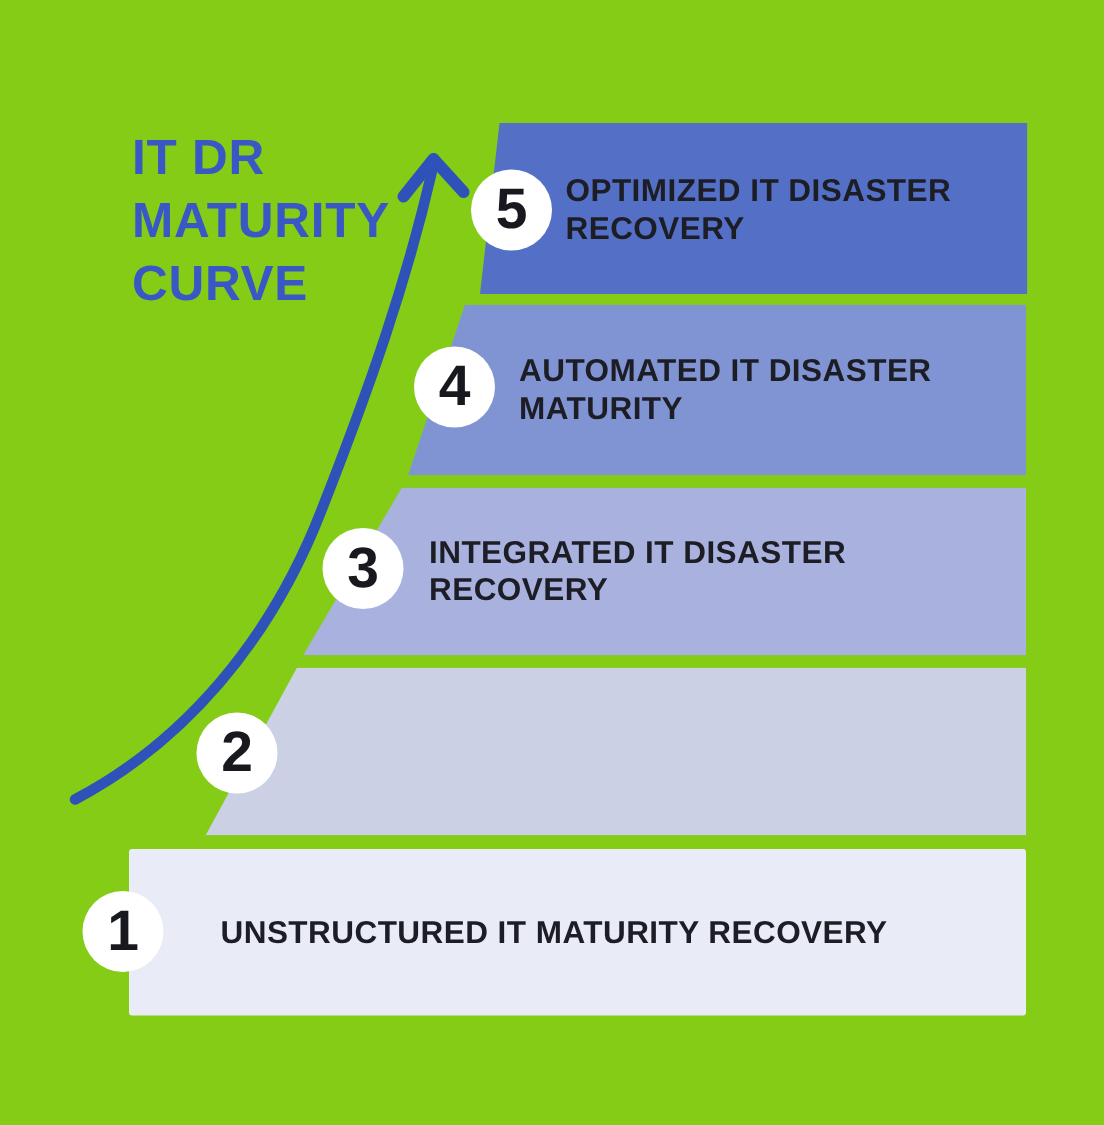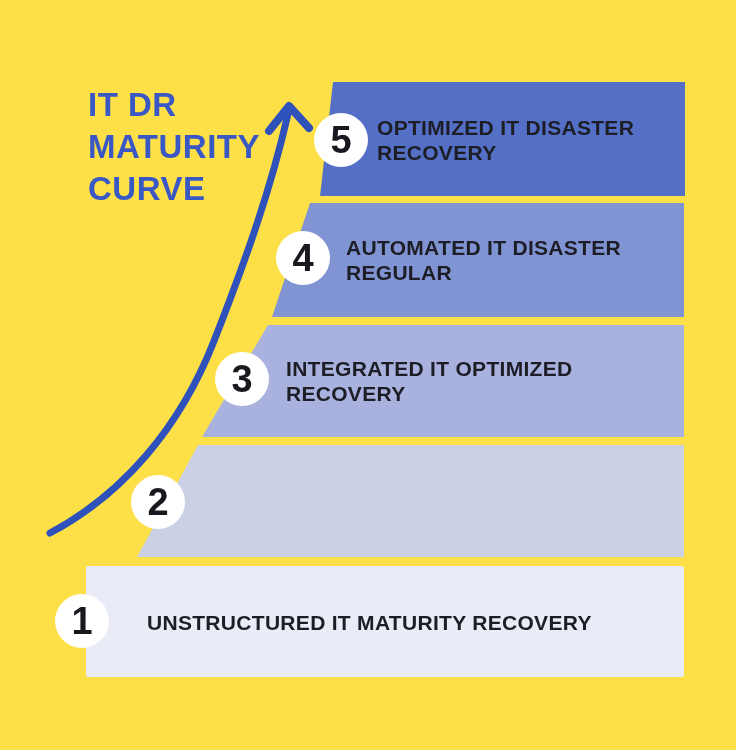--- a/index.html
+++ b/index.html
@@ -1,17 +1,17 @@
 <!DOCTYPE html>
 <html><head>
 <meta charset="utf-8">
 <style>
   html,body{margin:0;padding:0;background:#fff;}
   .canvas{
-    position:relative;width:736px;height:750px;background:#fde047;overflow:hidden;
+    position:relative;width:736px;height:750px;background:#84cc16;overflow:hidden;
     font-family:"Liberation Sans","DejaVu Sans",sans-serif;
   }
   .page-title{
     position:absolute;left:88px;top:84px;width:190px;
     font-size:33px;font-weight:700;line-height:42px;letter-spacing:.5px;
   }
   .curve-svg{position:absolute;left:0;top:0;width:736px;height:750px;}
   .bar{position:absolute;}
   .bar.clip5{left:320px;top:82px;width:365px;height:114px;
     clip-path:polygon(13px 0,100% 0,100% 100%,0 100%);}
@@ -71,17 +71,17 @@
     <span class="level-number">3</span>
   </div>
   <div class="level-circle c2">
     <span class="level-number">2</span>
   </div>
   <div class="level-circle c1">
     <span class="level-number">1</span>
   </div>
 
   <div class="bar-label l5">OPTIMIZED IT DISASTER RECOVERY</div>
-  <div class="bar-label l4">AUTOMATED IT DISASTER REGULAR</div>
-  <div class="bar-label l3">INTEGRATED IT OPTIMIZED RECOVERY</div>
+  <div class="bar-label l4">AUTOMATED IT DISASTER MATURITY</div>
+  <div class="bar-label l3">INTEGRATED IT DISASTER RECOVERY</div>
   <div class="bar-label l1">UNSTRUCTURED IT MATURITY RECOVERY</div>
 
 </div>
 
 </body></html>

